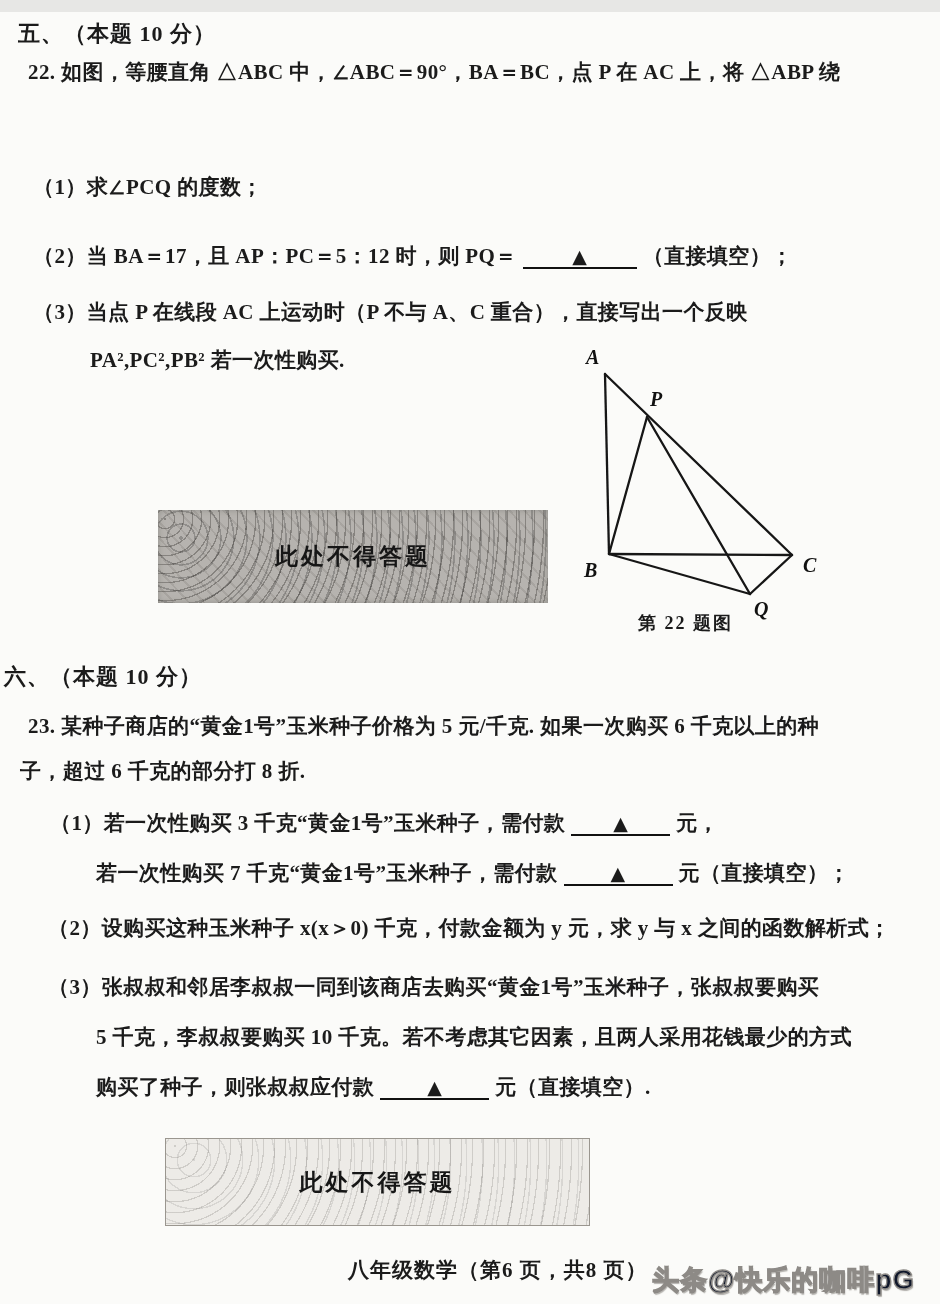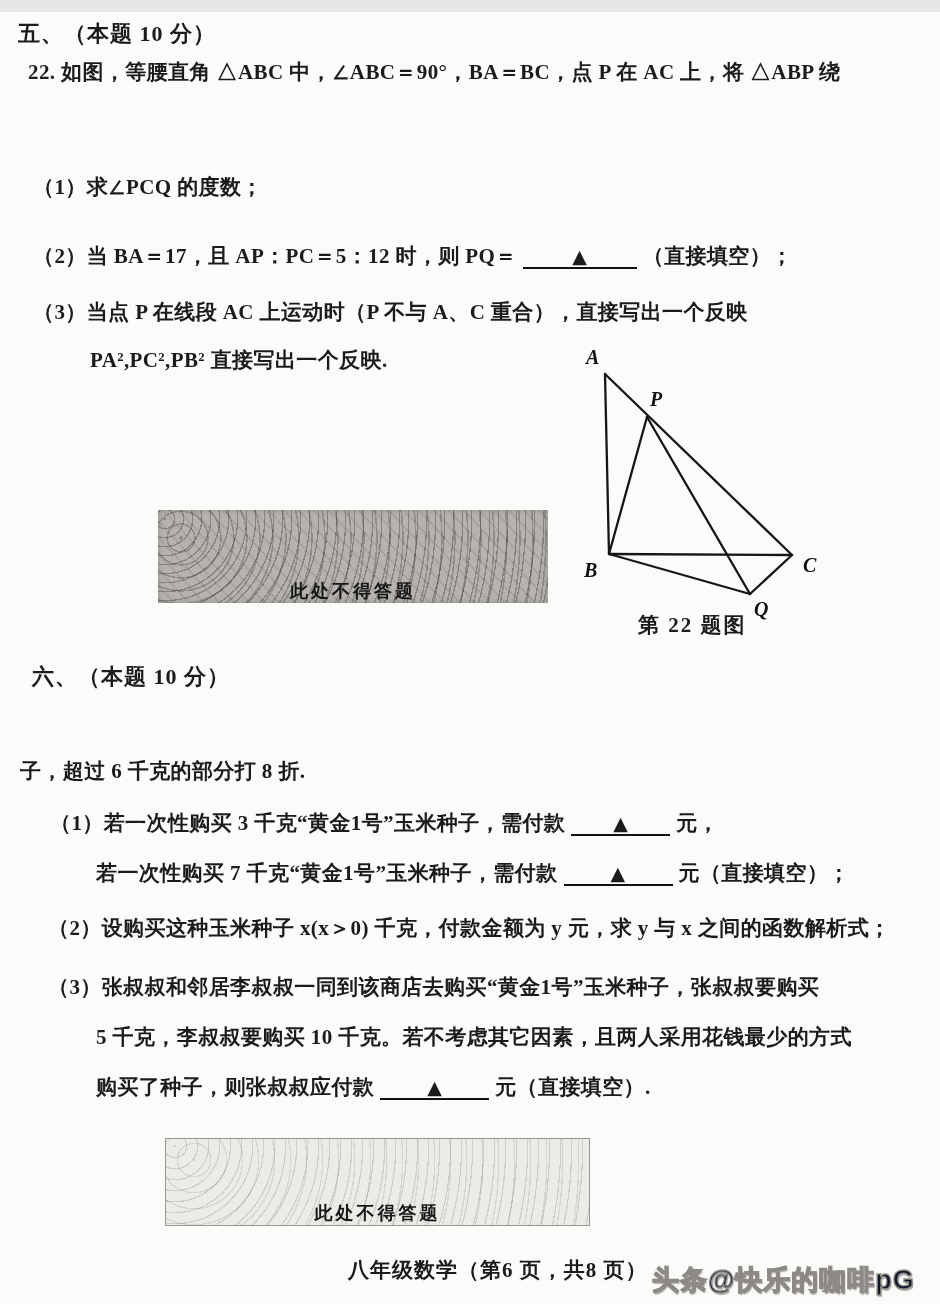--- a/index.html
+++ b/index.html
@@ -29,41 +29,41 @@
     margin:0 6px;
     vertical-align:bottom;
     padding:0 2px 0 2px;
   }
   .blank .tri{font-size:19px;font-family:"DejaVu Sans", sans-serif;}
   .w110{min-width:110px;}
   .w95{min-width:95px;}
   .w105{min-width:105px;}
   .noanswer{
     position:absolute;
-    display:flex;align-items:flex-end;justify-content:center;
-    font-size:18px;letter-spacing:3px;color:#161616;
+    display:flex;align-items:center;justify-content:center;
+    font-size:23px;letter-spacing:3px;color:#161616;
   }
   .noanswer.dark{
     background-color:#b6b3af;
     background-image:
       repeating-radial-gradient(circle at 7px 9px, rgba(45,42,38,0.35) 0 1.3px, transparent 1.3px 9px),
       repeating-radial-gradient(circle at 23px 28px, rgba(30,30,30,0.25) 0 1.6px, transparent 1.6px 13px),
       repeating-linear-gradient(47deg, rgba(110,105,100,0.20) 0 2px, transparent 2px 11px);
     box-shadow:0 0 6px rgba(120,120,115,.6) inset;
   }
   .noanswer.light{
     background-color:#edebe7;
     border:1px solid #9a968f;
     background-image:
       repeating-radial-gradient(circle at 9px 7px, rgba(70,66,60,0.18) 0 1.2px, transparent 1.2px 11px),
       repeating-radial-gradient(circle at 28px 21px, rgba(60,60,60,0.12) 0 1.4px, transparent 1.4px 16px);
   }
   .figure{position:absolute;left:556px;top:332px;width:310px;height:280px;}
   .figure svg{display:block;}
-  .fig-caption{position:absolute;left:638px;top:599px;font-size:21px;letter-spacing:2px;}
+  .fig-caption{position:absolute;left:638px;top:599px;font-size:18px;letter-spacing:2px;}
   .footer{position:absolute;left:348px;top:1244px;font-size:21px;letter-spacing:1px;}
   .watermark{
     position:absolute;left:652px;top:1250px;
     font-size:27px;letter-spacing:1px;
     font-family:"Liberation Sans", sans-serif;
     font-weight:bold;
     color:#0f172a;
     -webkit-text-stroke:1.3px #8d8a86;
     text-shadow:1px 2px 1px rgba(120,117,112,.55);
   }
@@ -78,21 +78,21 @@
 
   <div class="line" style="left:28px;top:47px">22. 如图，等腰直角 △ABC 中，∠ABC＝90°，BA＝BC，点 P 在 AC 上，将 △ABP 绕</div>
 
   <div class="line" style="left:33px;top:162px">（1）求∠PCQ 的度数；</div>
 
   <div class="line" style="left:33px;top:231px">
     <span>（2）当 BA＝17，且 AP：PC＝5：12 时，则 PQ＝</span><span class="blank w110"><span class="tri">▲</span></span><span>（直接填空）；</span>
   </div>
 
   <div class="line" style="left:33px;top:287px">（3）当点 P 在线段 AC 上运动时（P 不与 A、C 重合），直接写出一个反映</div>
-  <div class="line" style="left:90px;top:335px">PA²,PC²,PB² 直接写出一个反映.</div>
+  <div class="line" style="left:90px;top:335px">PA²,PC²,PB² 若一次性购买.</div>
 
   <div class="figure">
     <svg width="310" height="280" viewBox="0 0 310 280">
       <g stroke="#161616" stroke-width="2.3" stroke-linecap="round" fill="none">
         <line x1="49" y1="30" x2="53" y2="210"></line>
         <line x1="49" y1="30" x2="236" y2="211"></line>
         <line x1="53" y1="210" x2="91" y2="73"></line>
         <line x1="53" y1="210" x2="236" y2="211"></line>
         <line x1="53" y1="210" x2="194" y2="250"></line>
         <line x1="236" y1="211" x2="194" y2="250"></line>
@@ -104,22 +104,23 @@
       <text class="svg-label" x="247" y="228">C</text>
       <text class="svg-label" x="198" y="272">Q</text>
     </svg>
   </div>
   <div class="fig-caption">第 22 题图</div>
 
   <div class="noanswer dark" style="left:158px;top:498px;width:390px;height:93px">
     <span>此处不得答题</span>
   </div>
 
-  <div class="line sec-header" style="left:32px;top:651px">六、（本题 10 分）</div>
+  <div class="line sec-header" style="left:4px;top:651px">六、（本题 10 分）</div>
 
+  <div class="line" style="left:28px;top:701px">23. 某种子商店的“黄金1号”玉米种子价格为 5 元/千克. 如果一次购买 6 千克以上的种</div>
   <div class="line" style="left:20px;top:746px">子，超过 6 千克的部分打 8 折.</div>
 
   <div class="line" style="left:50px;top:798px">
     <span>（1）若一次性购买 3 千克“黄金1号”玉米种子，需付款</span><span class="blank w95"><span class="tri">▲</span></span><span>元，</span>
   </div>
 
   <div class="line" style="left:96px;top:848px">
     <span>若一次性购买 7 千克“黄金1号”玉米种子，需付款</span><span class="blank w105"><span class="tri">▲</span></span><span>元（直接填空）；</span>
   </div>
 

